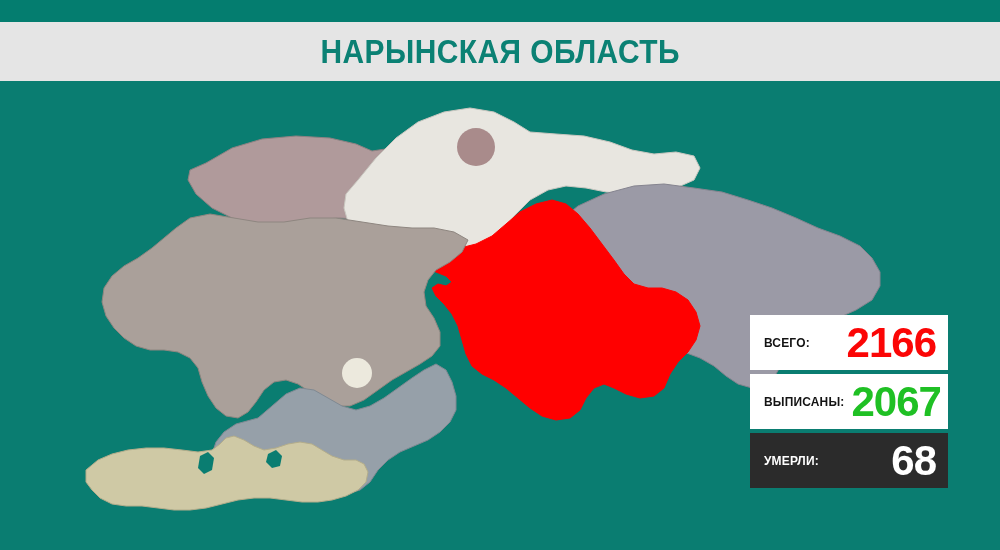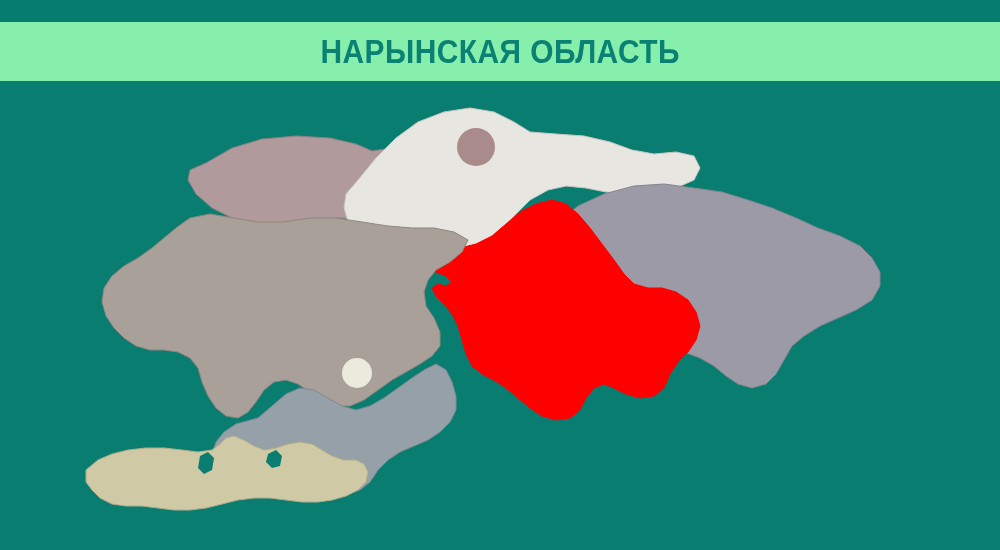--- a/index.html
+++ b/index.html
@@ -22,21 +22,21 @@
     left: 0; top: 0;
     width: 1000px;
     height: 22px;
     background: #047d6f;
   }
   .title-band {
     position: absolute;
     left: 0; top: 22px;
     width: 1000px;
     height: 59px;
-    background: #86efac;
+    background: #e5e5e5;
     display: flex;
     align-items: center;
     justify-content: center;
   }
   .title-text {
     color: #0b8174;
     font-size: 34px;
     font-weight: bold;
     letter-spacing: 0.5px;
     transform: scaleX(0.88);
@@ -169,14 +169,32 @@
 
       <path fill="#0a7d71" stroke="none" d="M200,368 L208,364 L214,370 L212,382 L204,386 L198,380 Z"></path>
       <path fill="#0a7d71" stroke="none" d="M268,366 L276,362 L282,368 L280,378 L272,380 L266,374 Z"></path>
 
       <circle cx="476" cy="59" r="19" fill="#a98b8b"></circle>
 
       <circle cx="357" cy="285" r="15" fill="#ece9dd"></circle>
     </svg>
   </div>
 
+  <div class="stats-panel">
+
+    <div class="stat-row light">
+      <span class="stat-label">ВСЕГО:</span>
+      <span class="stat-value v-red">2166</span>
+    </div>
+
+    <div class="stat-row light">
+      <span class="stat-label">ВЫПИСАНЫ:</span>
+      <span class="stat-value v-green">2067</span>
+    </div>
+
+    <div class="stat-row dark">
+      <span class="stat-label">УМЕРЛИ:</span>
+      <span class="stat-value v-white">68</span>
+    </div>
+
+  </div>
 
 </div>
 
 </body></html>

